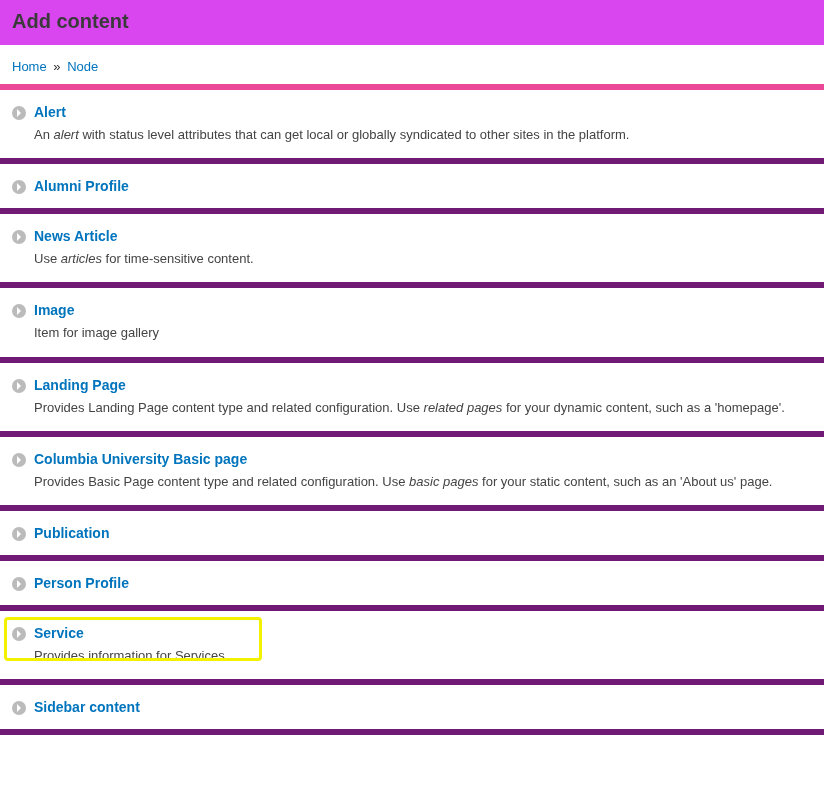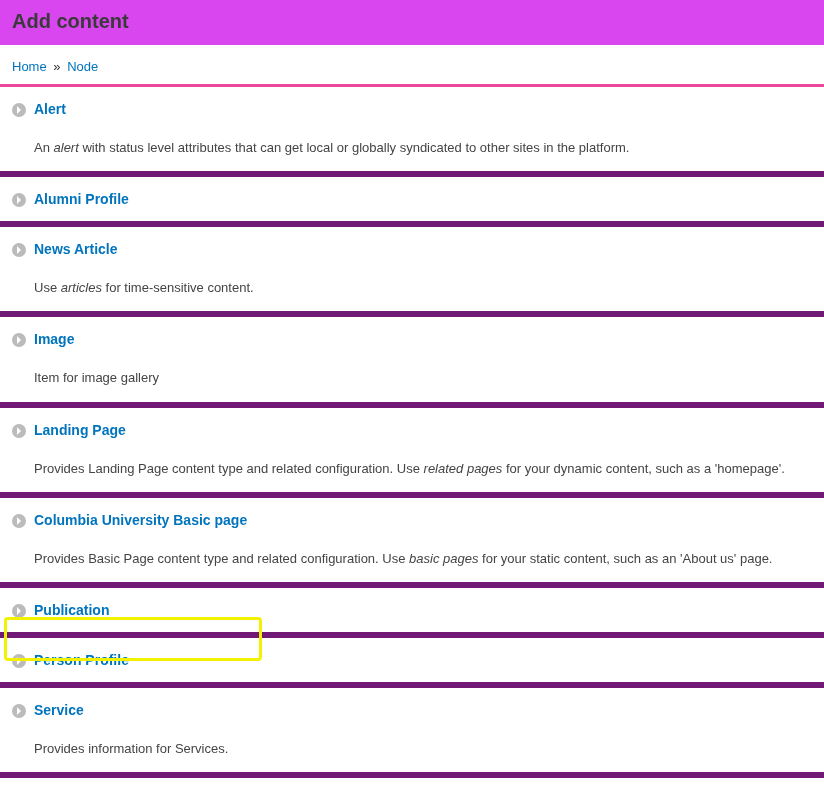--- a/index.html
+++ b/index.html
@@ -18,21 +18,21 @@
       background: #d946ef;
       padding: 10px 12px 12px 12px;
     }
     .page-title {
       font-size: 20px;
       font-weight: bold;
       color: #3a3a3a;
     }
     .breadcrumb {
       padding: 14px 12px 10px 12px;
-      border-bottom: 3px solid #ec4899;
+      border-bottom: 6px solid #ec4899;
       font-size: 13px;
     }
     .breadcrumb a {
       color: #0074bd;
       text-decoration: none;
     }
     .breadcrumb-sep {
       color: #333;
       margin: 0 3px;
     }
@@ -64,21 +64,21 @@
     .item-title {
       color: #0074bd;
       font-weight: bold;
       font-size: 14px;
       text-decoration: none;
       cursor: pointer;
     }
     .item-desc {
       color: #444;
       font-size: 13px;
-      margin-top: 22px;
+      margin-top: 6px;
       line-height: 1.4;
     }
     .item-desc em, .item-desc i {
       font-style: italic;
     }
     .highlight-box {
       position: absolute;
       border: 3px solid #f2f200;
       border-radius: 4px;
       pointer-events: none;

